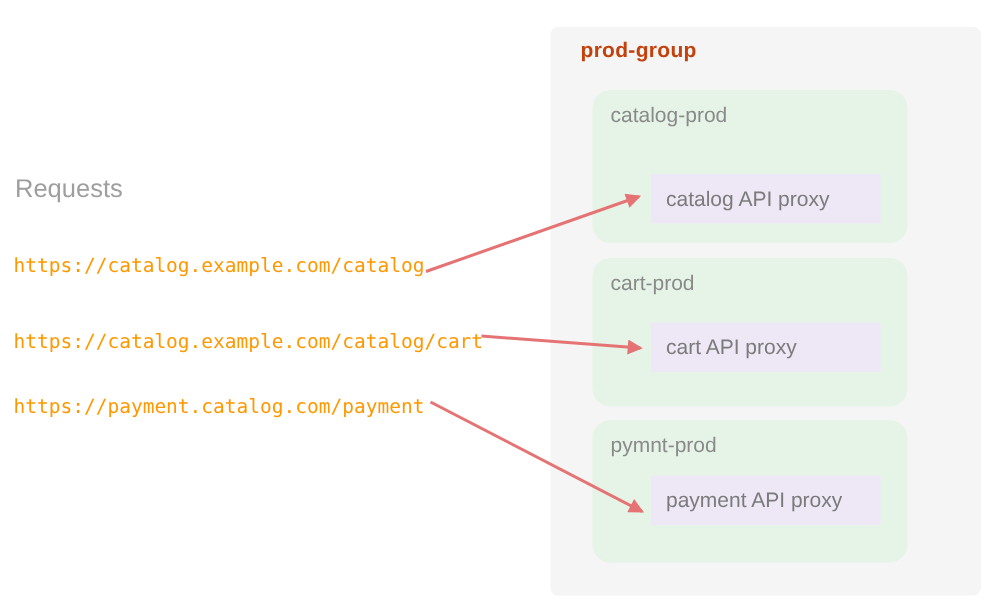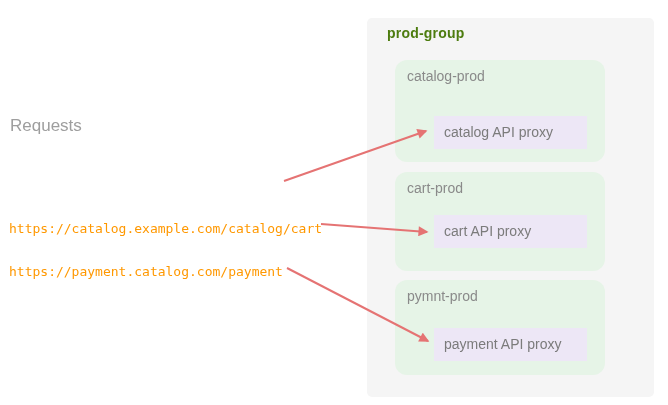--- a/index.html
+++ b/index.html
@@ -41,21 +41,21 @@
     background: #f5f5f5;
     border-radius: 5px;
   }
   .group-title {
     position: absolute;
     left: 20px;
     top: 7px;
     font-size: 14px;
     line-height: 17px;
     font-weight: bold;
-    color: #4d7c0f;
+    color: #c2410c;
     letter-spacing: 0.2px;
   }
   .env-box {
     position: absolute;
     left: 395px;
     width: 210px;
     background: #e6f4e7;
     border-radius: 12px;
   }
   .env-0 { top: 60px;  height: 102px; }
@@ -73,21 +73,21 @@
     position: absolute;
     left: 434px;
     width: 153px;
     height: 33px;
     background: #ede7f6;
     border-radius: 0;
     box-sizing: border-box;
   }
   .proxy-0 { top: 116px; }
   .proxy-1 { top: 215px; }
-  .proxy-2 { top: 328px; }
+  .proxy-2 { top: 317px; }
   .proxy-label {
     display: block;
     padding-left: 10px;
     line-height: 33px;
     font-size: 14px;
     color: #7b7b7b;
     white-space: nowrap;
   }
   .arrows {
     position: absolute;
@@ -101,20 +101,21 @@
     fill: none;
   }
 </style>
 </head>
 <body>
 
 <div class="canvas">
 
   <div class="requests-title">Requests</div>
 
+  <div class="url url-0">https://catalog.example.com/catalog</div>
   <div class="url url-1">https://catalog.example.com/catalog/cart</div>
   <div class="url url-2">https://payment.catalog.com/payment</div>
 
   <div class="group-box">
     <div class="group-title">prod-group</div>
   </div>
 
   <div class="env-box env-0">
     <div class="env-label">catalog-prod</div>
   </div>

